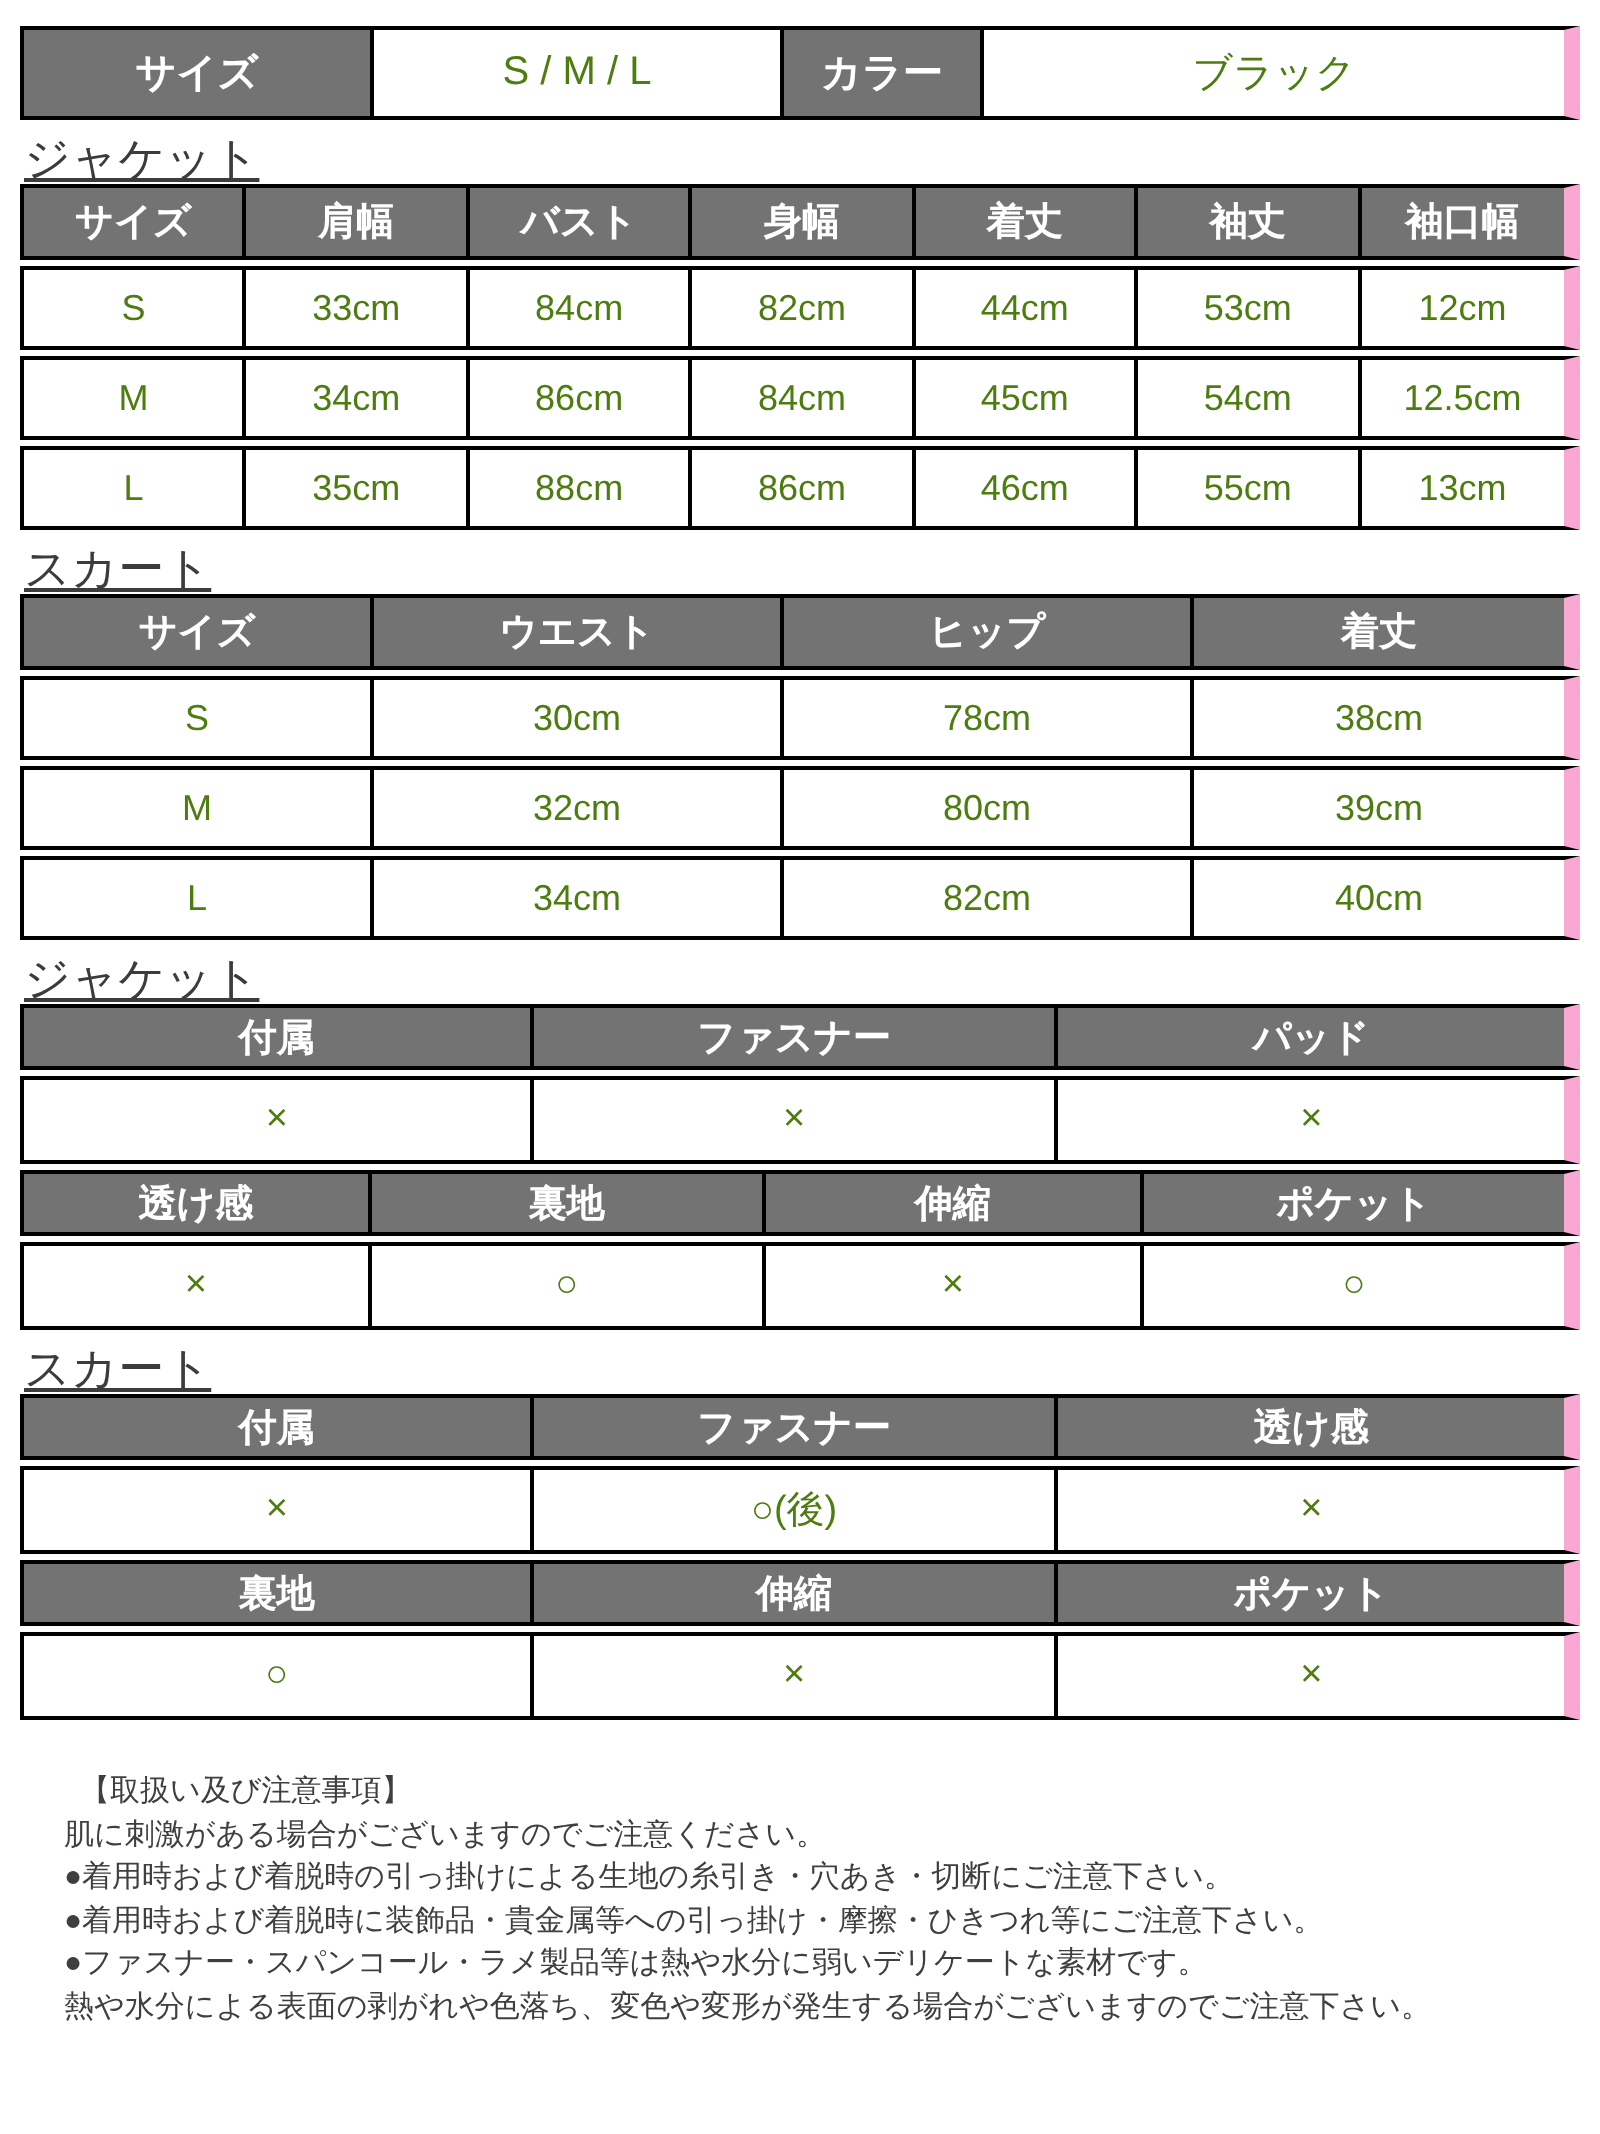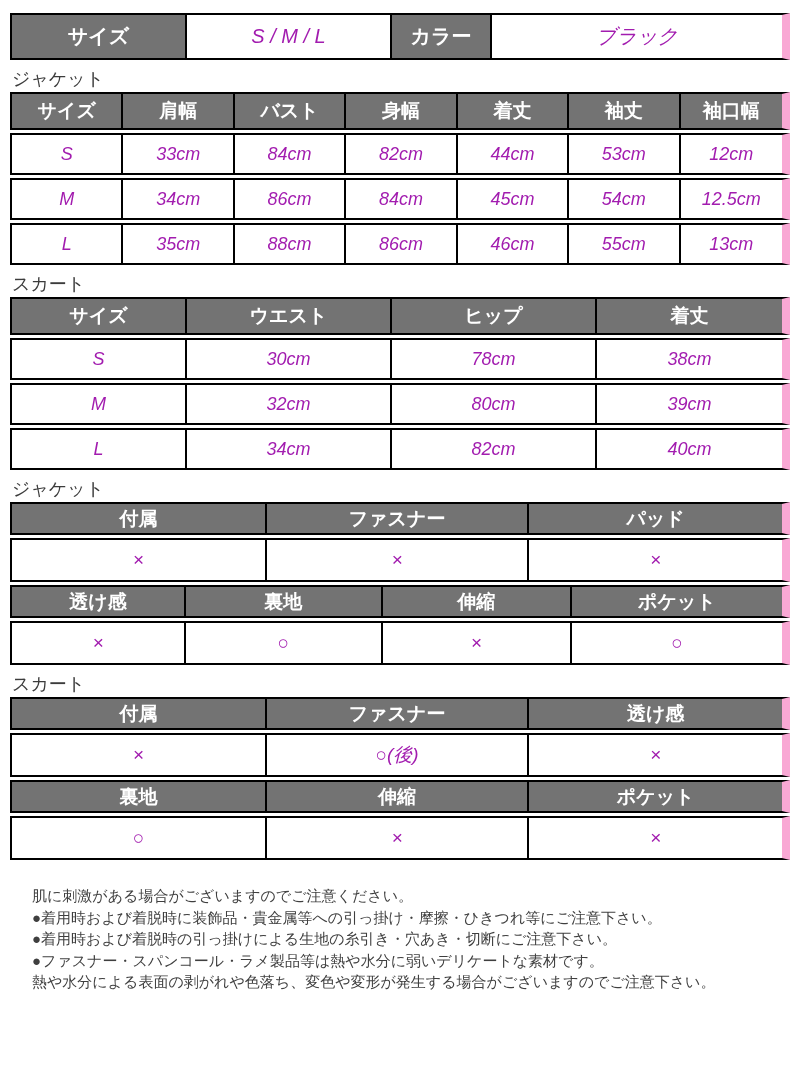--- a/index.html
+++ b/index.html
@@ -34,41 +34,41 @@
     border-right: 8px solid #f9a8d4;
   }
   th {
     background: #737373;
     color: #ffffff;
     font-weight: bold;
     font-size: 19px;
   }
   td {
     background: #ffffff;
-    color: #a21caf;
+    color: #4d7c0f;
     font-size: 18px;
     font-weight: normal;
-    font-style: italic;
   }
   
   .info-table th { height: 43px; font-size: 20px; }
   .info-table td { height: 43px; font-size: 20px; }
   
   .size-table th { height: 34px; }
   .size-table td { height: 38px; }
   
   .feat-table th { height: 29px; }
   .feat-table td { height: 40px; font-size: 19px; }
   .feat-table { margin-top: -3px; }
   .feat-table.first { margin-top: 0; }
   .section-label {
-    font-size: 18px;
+    font-size: 23px;
     line-height: 19px;
     color: #3c3c3c;
     margin: 7px 0 0 2px;
+    text-decoration: underline;
   }
   .notes {
     margin: 22px 0 0 22px;
     font-size: 15px;
     line-height: 21.5px;
     color: #3f3f3f;
   }
   .notes .notes-title { padding-left: 8px; }
   .notes .note-line { }
 </style>
@@ -228,21 +228,22 @@
     </tr>
     <tr>
       <td>○</td>
       <td>×</td>
       <td>×</td>
     </tr>
   </tbody>
     </table>
 
   <div class="notes">
+    <div class="notes-title">【取扱い及び注意事項】</div>
     <div class="note-line">肌に刺激がある場合がございますのでご注意ください。</div>
+    <div class="note-line">●着用時および着脱時の引っ掛けによる生地の糸引き・穴あき・切断にご注意下さい。</div>
     <div class="note-line">●着用時および着脱時に装飾品・貴金属等への引っ掛け・摩擦・ひきつれ等にご注意下さい。</div>
-    <div class="note-line">●着用時および着脱時の引っ掛けによる生地の糸引き・穴あき・切断にご注意下さい。</div>
     <div class="note-line">●ファスナー・スパンコール・ラメ製品等は熱や水分に弱いデリケートな素材です。</div>
     <div class="note-line">熱や水分による表面の剥がれや色落ち、変色や変形が発生する場合がございますのでご注意下さい。</div>
 
   </div>
 
 </div>
 
 </body></html>

